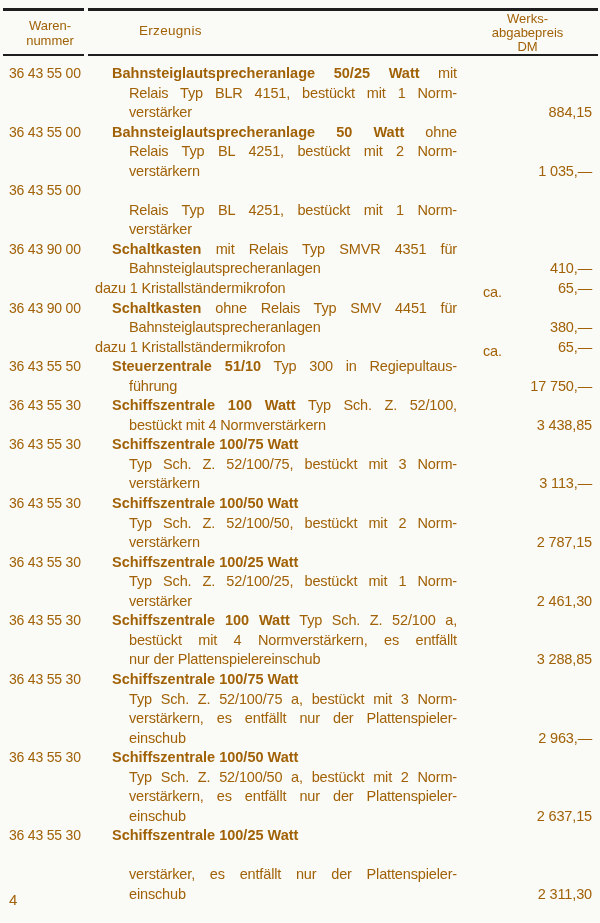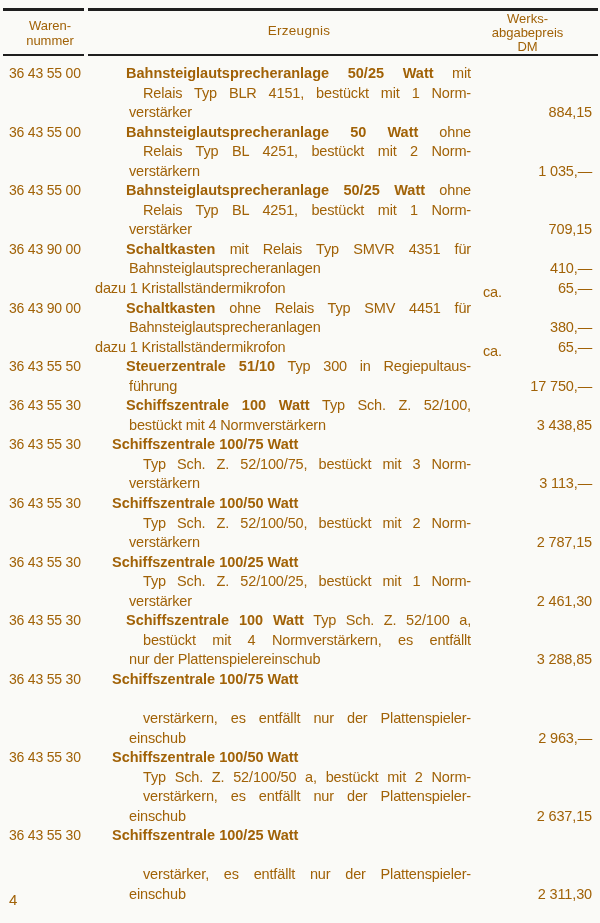--- a/index.html
+++ b/index.html
@@ -9,33 +9,33 @@
     overflow:hidden;
     padding-left:33px;
   }
   .rule-seg{position:absolute;background:#1e1e1e;height:2px;}
   .rt1{left:3px;top:8px;width:81px;height:3px;}
   .rt2{left:88px;top:8px;width:510px;height:3px;}
   .rb1{left:3px;top:54px;width:81px;}
   .rb2{left:88px;top:54px;width:510px;}
   .hc1{position:absolute;left:0;top:18px;width:100px;text-align:center;
        font-size:13px;line-height:15px;}
-  .hc2{position:absolute;left:139px;top:23px;width:320px;text-align:center;
+  .hc2{position:absolute;left:139px;top:23px;width:320px;text-align:left;
        font-size:13.5px;letter-spacing:.3px;}
   .hc3{position:absolute;left:460px;top:12px;width:135px;text-align:center;
        font-size:13px;line-height:14px;}
   .tbody{position:absolute;left:0;top:64px;width:600px;}
   .line{display:flex;height:19.55px;line-height:19.55px;font-size:14.5px;
         letter-spacing:-0.15px;white-space:nowrap;}
   .c1{flex:0 0 112px;box-sizing:border-box;padding-left:9px;
       font-size:14px;letter-spacing:-0.2px;}
   .c2{flex:0 0 345px;box-sizing:border-box;overflow:visible;}
   .c2.cont{padding-left:17px;}
   .c2.dazu{margin-left:-17px;flex-basis:362px;}
-  .c2.just{text-align:justify;text-align-last:justify;text-justify:inter-word;margin-left:14px;}
+  .c2.just{text-align:justify;text-align-last:justify;text-justify:inter-word;}
   .b{font-weight:700;letter-spacing:0;}
   .c3{flex:1 1 auto;display:flex;box-sizing:border-box;padding:0 8px 0 26px;align-items:center;}
   .ca{margin-right:auto;margin-top:8px;}
   .price{margin-left:auto;}
   .pagenum{position:absolute;left:9px;top:891px;font-size:15px;}
 </style>
 </head>
 <body>
 
 <div class="page">
@@ -85,34 +85,30 @@
       </div>
       <div class="line">
         <div class="c1"></div>
         <div class="c2 cont"><span>verstärkern</span></div>
         <div class="c3">
           <span class="price">1 035,—</span>
         </div>
       </div>
       <div class="line">
         <div class="c1">36 43 55 00</div>
-        <div class="c2 just"><span class="b">Bahnsteiglautsprecheranlage 50/25 Watt</span><span> ohne</span></div>
         <div class="c3"></div>
       </div>
       <div class="line">
         <div class="c1"></div>
         <div class="c2 cont just"><span>Relais Typ BL 4251, bestückt mit 1 Norm-</span></div>
         <div class="c3"></div>
       </div>
       <div class="line">
         <div class="c1"></div>
         <div class="c2 cont"><span>verstärker</span></div>
-        <div class="c3">
-          <span class="price">709,15</span>
-        </div>
       </div>
       <div class="line">
         <div class="c1">36 43 90 00</div>
         <div class="c2 just"><span class="b">Schaltkasten</span><span> mit Relais Typ SMVR 4351 für</span></div>
         <div class="c3"></div>
       </div>
       <div class="line">
         <div class="c1"></div>
         <div class="c2 cont"><span>Bahnsteiglautsprecheranlagen</span></div>
         <div class="c3">
@@ -239,20 +235,21 @@
           <span class="price">3 288,85</span>
         </div>
       </div>
       <div class="line">
         <div class="c1">36 43 55 30</div>
         <div class="c2"><span class="b">Schiffszentrale 100/75 Watt</span></div>
         <div class="c3"></div>
       </div>
       <div class="line">
         <div class="c1"></div>
+        <div class="c2 cont just"><span>Typ Sch. Z. 52/100/75 a, bestückt mit 3 Norm-</span></div>
         <div class="c3"></div>
       </div>
       <div class="line">
         <div class="c1"></div>
         <div class="c2 cont just"><span>verstärkern, es entfällt nur der Plattenspieler-</span></div>
         <div class="c3"></div>
       </div>
       <div class="line">
         <div class="c1"></div>
         <div class="c2 cont"><span>einschub</span></div>

